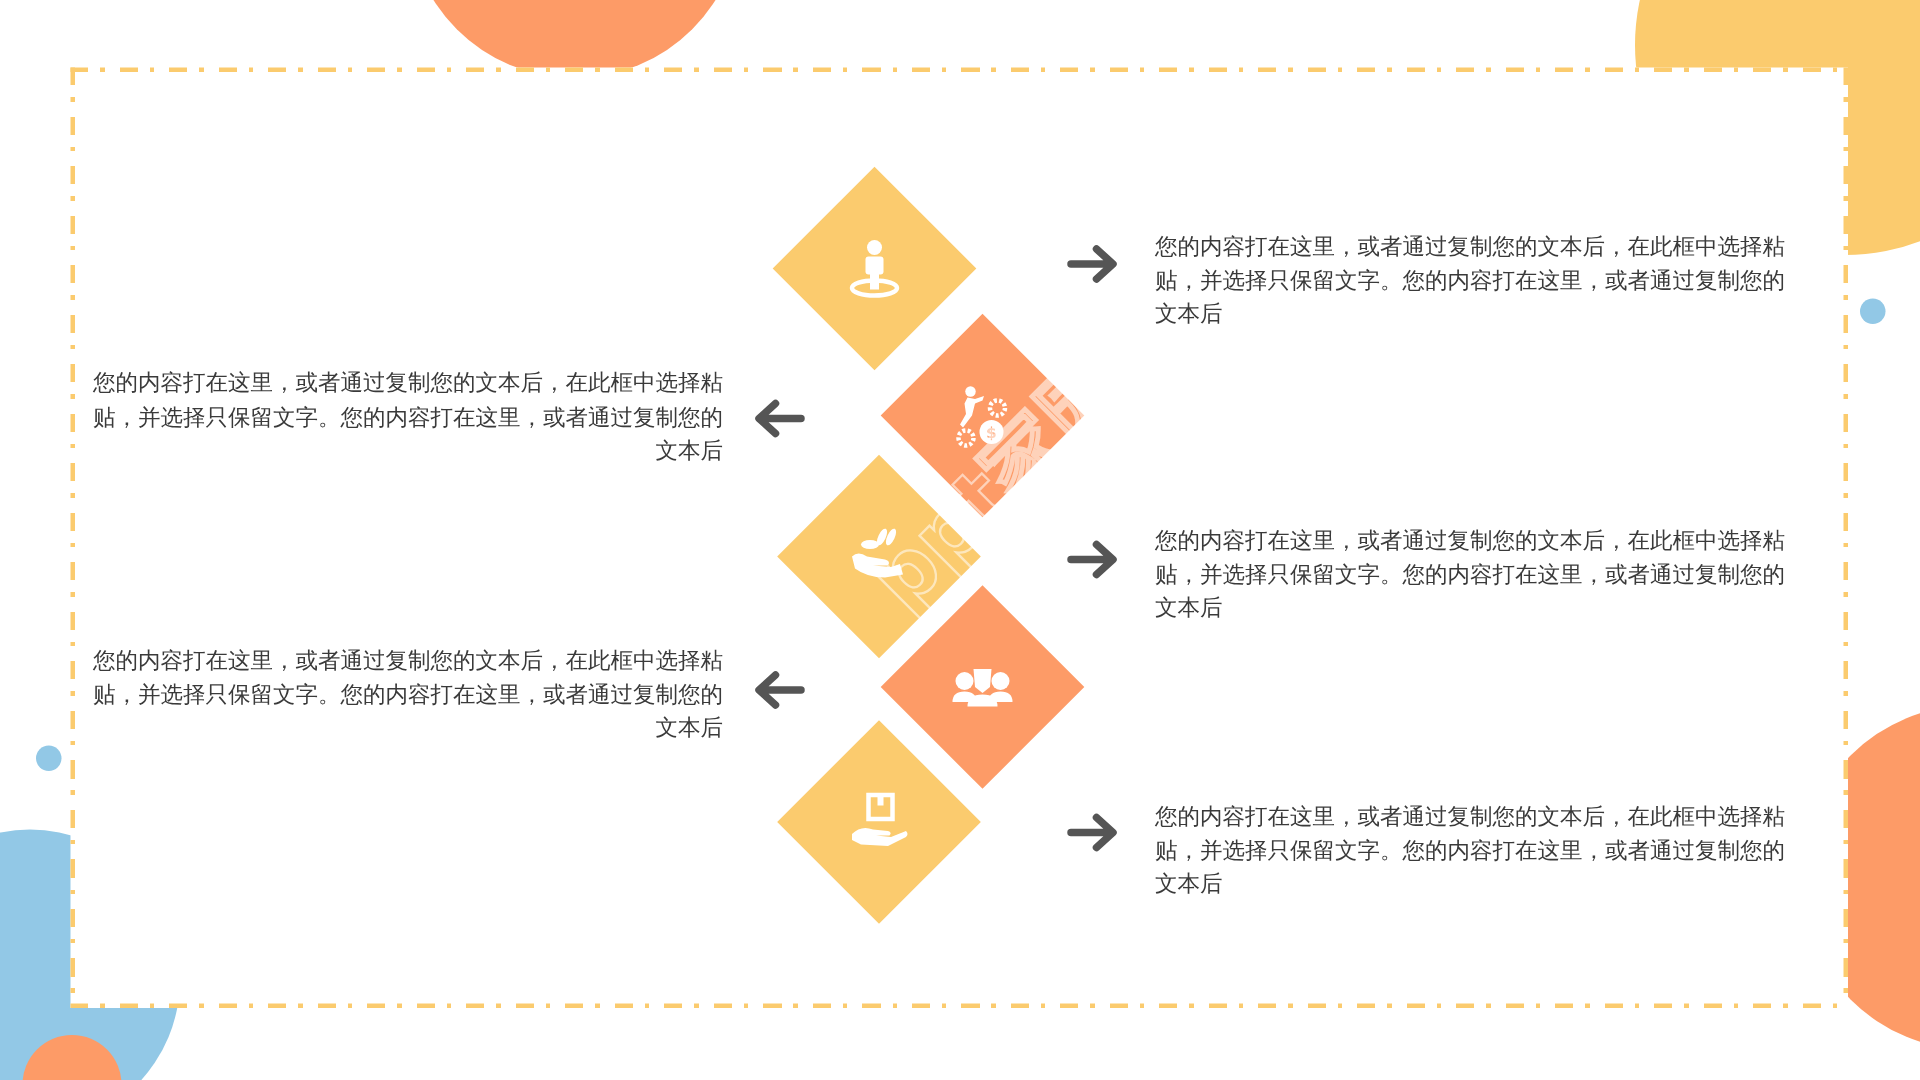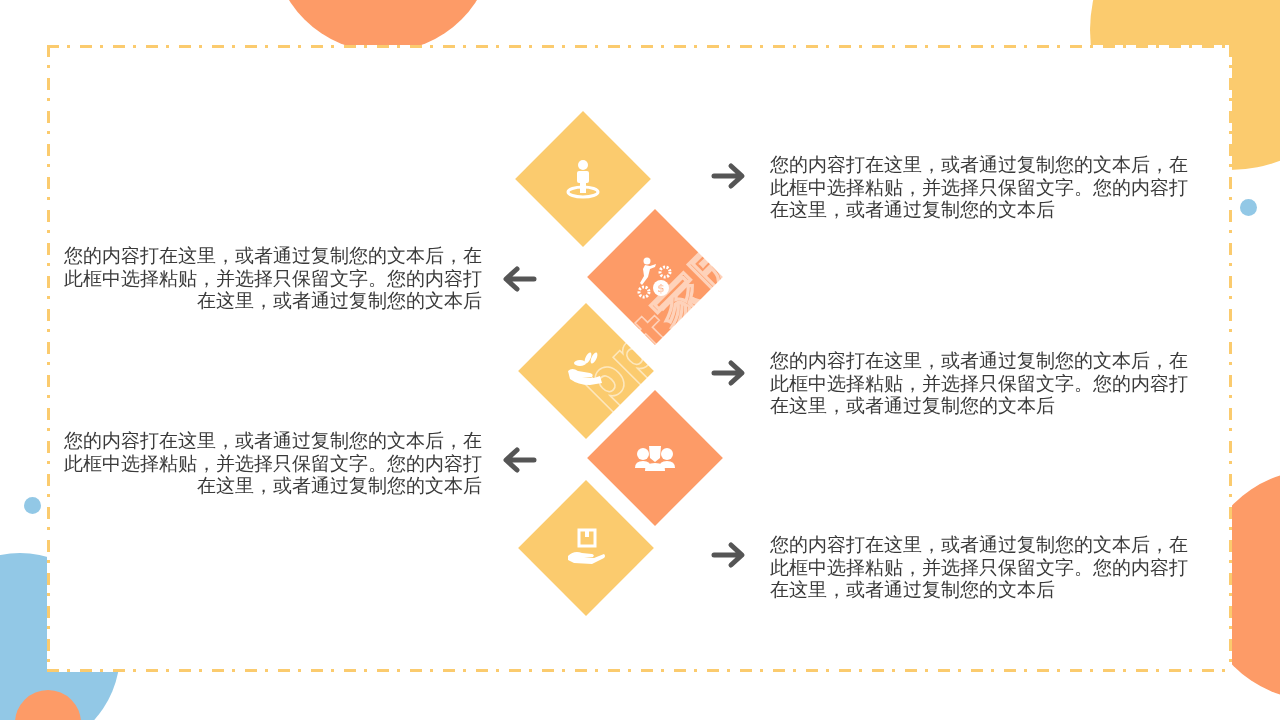--- a/index.html
+++ b/index.html
@@ -12,21 +12,21 @@
       repeating-linear-gradient(180deg,#fbcb6e 0 12px,transparent 12px 20px,#fbcb6e 20px 23px,transparent 23px 33px),
       repeating-linear-gradient(180deg,#fbcb6e 0 12px,transparent 12px 20px,#fbcb6e 20px 23px,transparent 23px 33px);
     background-size:100% 3px,100% 3px,3px 100%,3px 100%;
     background-position:0 0,0 100%,0 0,100% 0;
     background-repeat:no-repeat;
   }
   .diamond { position:absolute; width:96px; height:96px; transform:rotate(45deg); }
   .diamond .icon { position:absolute; left:50%; top:50%; width:44px; height:44px; margin:-22px 0 0 -22px; transform:rotate(-45deg); }
   .yellow { background:#fbcb6e; }
   .orange { background:#fd9b67; }
-  .text { position:absolute; font-size:19px; line-height:22.5px; color:#3a3a3a; width:430px; }
+  .text { position:absolute; font-size:15px; line-height:22.5px; color:#3a3a3a; width:430px; }
   .text.right { text-align:left; }
   .text.left { text-align:right; }
   .arrow { position:absolute; width:36px; height:28px; }
   .watermark { position:absolute; left:560px; top:285px; font-family:"DejaVu Sans",sans-serif; font-size:54px; font-weight:bold; color:transparent; -webkit-text-stroke:1.5px rgba(255,255,255,0.55); transform:rotate(-45deg); pointer-events:none; }
 </style>
 </head>
 <body>
 
 <div class="deco" style="left:272px;top:-170px;width:222px;height:222px;background:#fd9b67;"></div>
 <div class="deco" style="left:1090px;top:-110px;width:280px;height:280px;background:#fbcb6e;"></div>

